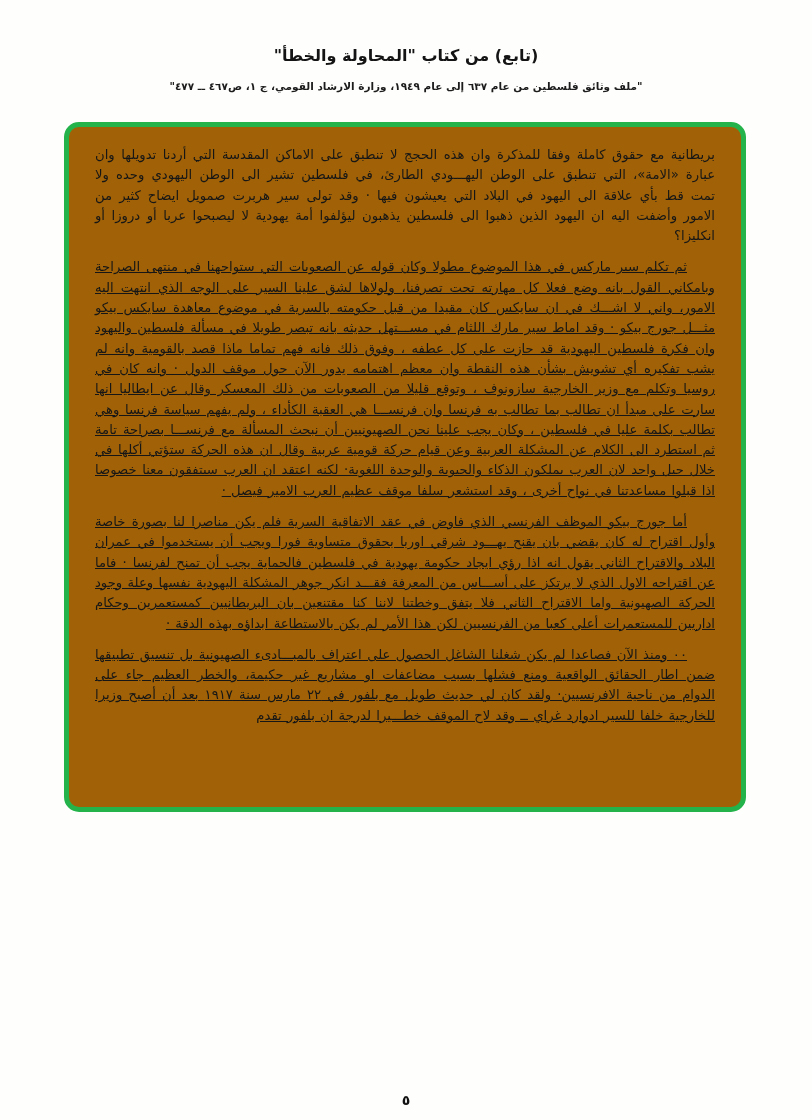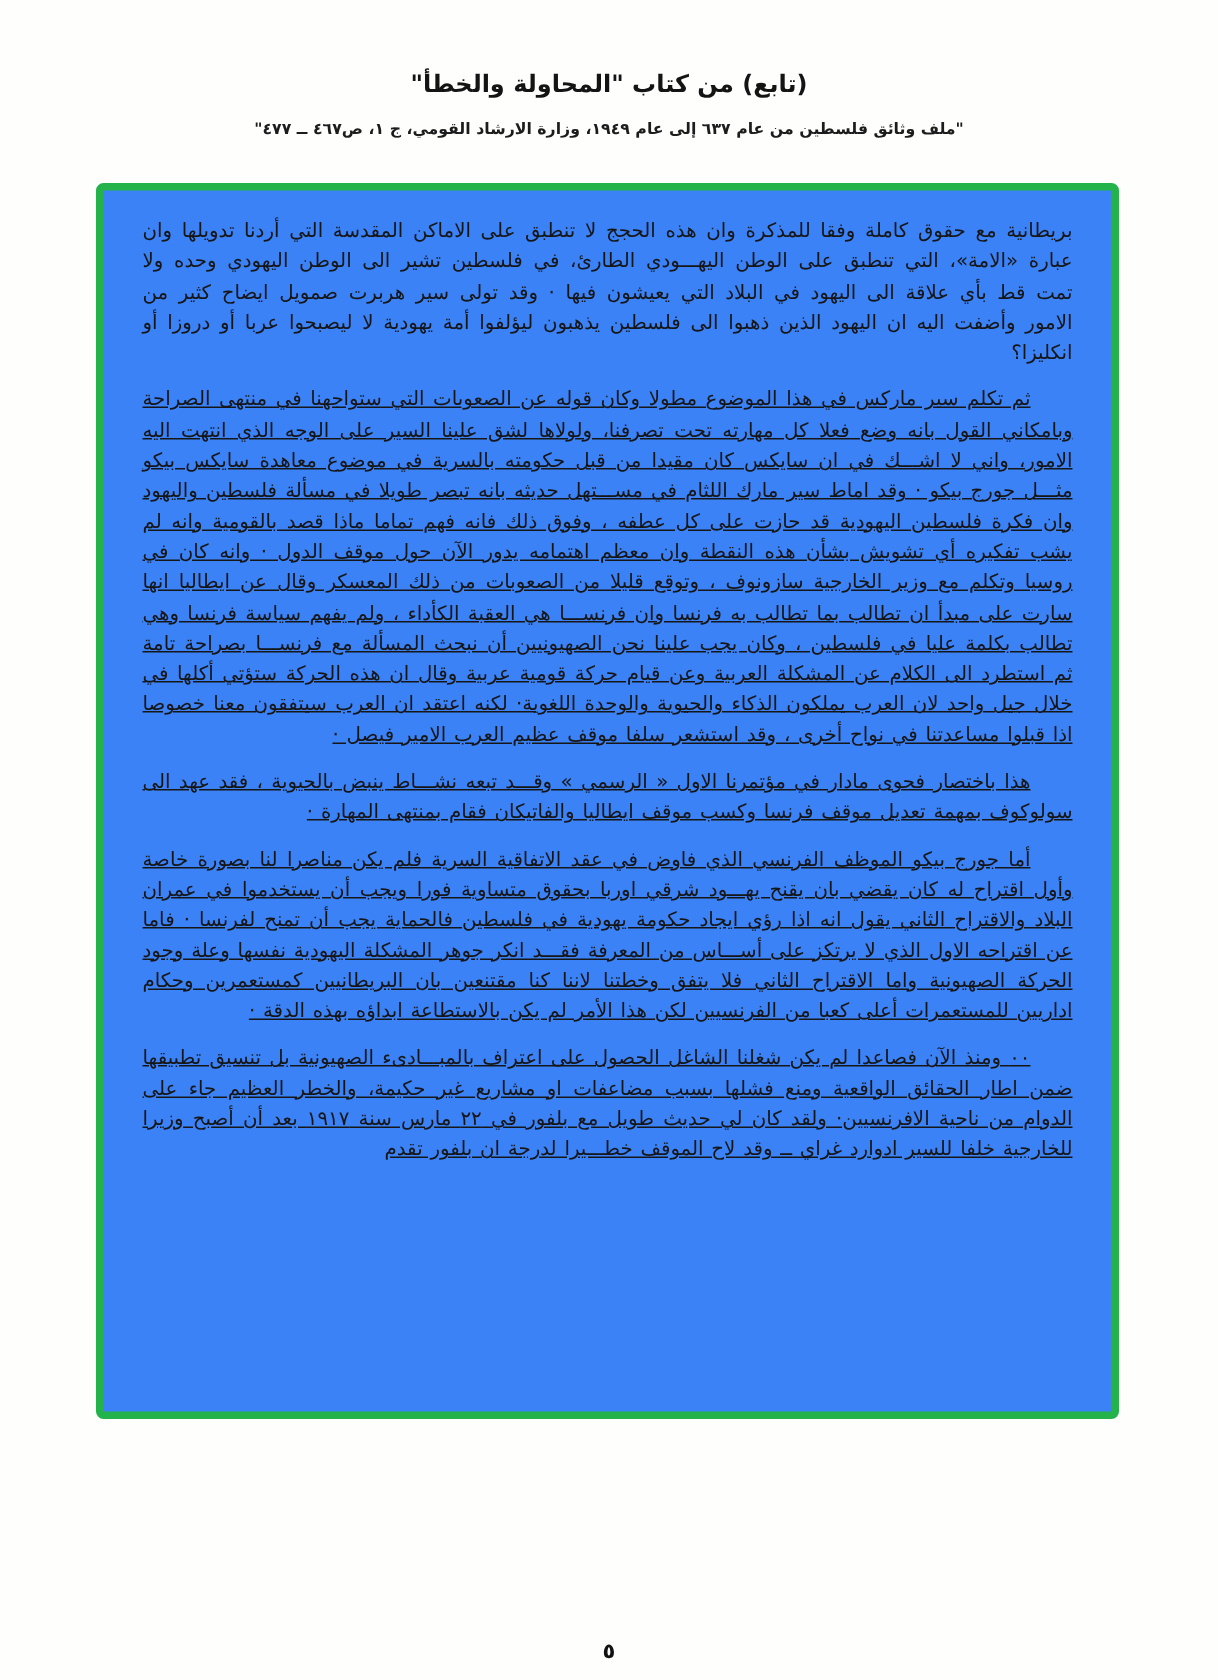--- a/index.html
+++ b/index.html
@@ -34,27 +34,27 @@
     margin-top: 15px;
     font-size: 10.5px;
     font-weight: bold;
     color: #1c1c1c;
   }
   .text-frame {
     position: absolute;
     left: 64px;
     top: 122px;
     width: 682px;
-    height: 824px;
+    height: 690px;
     box-sizing: border-box;
     border: 5px solid #24b34b;
-    border-radius: 5px;
+    border-radius: 15px;
     padding: 18px 26px 0 26px;
     direction: rtl;
-    background: #3b82f6;
+    background: #a16207;
   }
   .text-frame p {
     margin: 0 0 11px 0;
     font-size: 13.2px;
     line-height: 20.3px;
     text-align: justify;
     color: #161616;
     word-spacing: 1px;
   }
   .text-frame p.indent {
@@ -80,21 +80,20 @@
 <div class="page">
 
   <div class="doc-header">
     <h1 class="doc-title">(تابع) من كتاب "المحاولة والخطأ"</h1>
     <div class="doc-source">"ملف وثائق فلسطين من عام ٦٣٧ إلى عام ١٩٤٩، وزارة الارشاد القومي، ج ١، ص٤٦٧ ــ ٤٧٧"</div>
   </div>
 
   <div class="text-frame">
     <p>بريطانية مع حقوق كاملة وفقا للمذكرة وان هذه الحجج لا تنطبق على الاماكن المقدسة التي أردنا تدويلها وان عبارة «الامة»، التي تنطبق على الوطن اليهـــودي الطارئ، في فلسطين تشير الى الوطن اليهودي وحده ولا تمت قط بأي علاقة الى اليهود في البلاد التي يعيشون فيها · وقد تولى سير هربرت صمويل ايضاح كثير من الامور وأضفت اليه ان اليهود الذين ذهبوا الى فلسطين يذهبون ليؤلفوا أمة يهودية لا ليصبحوا عربا أو دروزا أو انكليزا؟</p>
     <p class="indent">ثم تكلم سير ماركس في هذا الموضوع مطولا وكان قوله عن الصعوبات التي ستواجهنا في منتهى الصراحة وبامكاني القول بانه وضع فعلا كل مهارته تحت تصرفنا، ولولاها لشق علينا السير على الوجه الذي انتهت اليه الامور، واني لا اشـــك في ان سايكس كان مقيدا من قبل حكومته بالسرية في موضوع معاهدة سايكس بيكو مثـــل جورج بيكو · وقد اماط سير مارك اللثام في مســـتهل حديثه بانه تبصر طويلا في مسألة فلسطين واليهود وان فكرة فلسطين اليهودية قد حازت على كل عطفه ، وفوق ذلك فانه فهم تماما ماذا قصد بالقومية وانه لم يشب تفكيره أي تشويش بشأن هذه النقطة وان معظم اهتمامه يدور الآن حول موقف الدول · وانه كان في روسيا وتكلم مع وزير الخارجية سازونوف ، وتوقع قليلا من الصعوبات من ذلك المعسكر وقال عن ايطاليا انها سارت على مبدأ ان تطالب بما تطالب به فرنسا وان فرنســـا هي العقبة الكأداء ، ولم يفهم سياسة فرنسا وهي تطالب بكلمة عليا في فلسطين ، وكان يجب علينا نحن الصهيونيين أن نبحث المسألة مع فرنســـا بصراحة تامة ثم استطرد الى الكلام عن المشكلة العربية وعن قيام حركة قومية عربية وقال ان هذه الحركة ستؤتي أكلها في خلال جيل واحد لان العرب يملكون الذكاء والحيوية والوحدة اللغوية· لكنه اعتقد ان العرب سيتفقون معنا خصوصا اذا قبلوا مساعدتنا في نواح أخرى ، وقد استشعر سلفا موقف عظيم العرب الامير فيصل ·</p>
-    <p class="indent">هذا باختصار فحوى مادار في مؤتمرنا الاول « الرسمي » وقـــد تبعه نشـــاط ينبض بالحيوية ، فقد عهد الى سولوكوف بمهمة تعديل موقف فرنسا وكسب موقف ايطاليا والفاتيكان فقام بمنتهى المهارة ·</p>
     <p class="indent">أما جورج بيكو الموظف الفرنسي الذي فاوض في عقد الاتفاقية السرية فلم يكن مناصرا لنا بصورة خاصة وأول اقتراح له كان يقضي بان يقنح يهـــود شرقي اوربا بحقوق متساوية فورا ويجب أن يستخدموا في عمران البلاد والاقتراح الثاني يقول انه اذا رؤي ايجاد حكومة يهودية في فلسطين فالحماية يجب أن تمنح لفرنسا · فاما عن اقتراحه الاول الذي لا يرتكز على أســـاس من المعرفة فقـــد انكر جوهر المشكلة اليهودية نفسها وعلة وجود الحركة الصهيونية واما الاقتراح الثاني فلا يتفق وخطتنا لاننا كنا مقتنعين بان البريطانيين كمستعمرين وحكام اداريين للمستعمرات أعلى كعبا من الفرنسيين لكن هذا الأمر لم يكن بالاستطاعة ابداؤه بهذه الدقة ·</p>
     <p class="indent">٠٠ ومنذ الآن فصاعدا لم يكن شغلنا الشاغل الحصول على اعتراف بالمبـــادىء الصهيونية بل تنسيق تطبيقها ضمن اطار الحقائق الواقعية ومنع فشلها بسبب مضاعفات او مشاريع غير حكيمة، والخطر العظيم جاء على الدوام من ناحية الافرنسيين· ولقد كان لي حديث طويل مع بلفور في ٢٢ مارس سنة ١٩١٧ بعد أن أصبح وزيرا للخارجية خلفا للسير ادوارد غراي ــ وقد لاح الموقف خطـــيرا لدرجة ان بلفور تقدم</p>
   </div>
 
   <div class="page-footer">
     <span class="page-number">٥</span>
   </div>
 
 </div>
 

